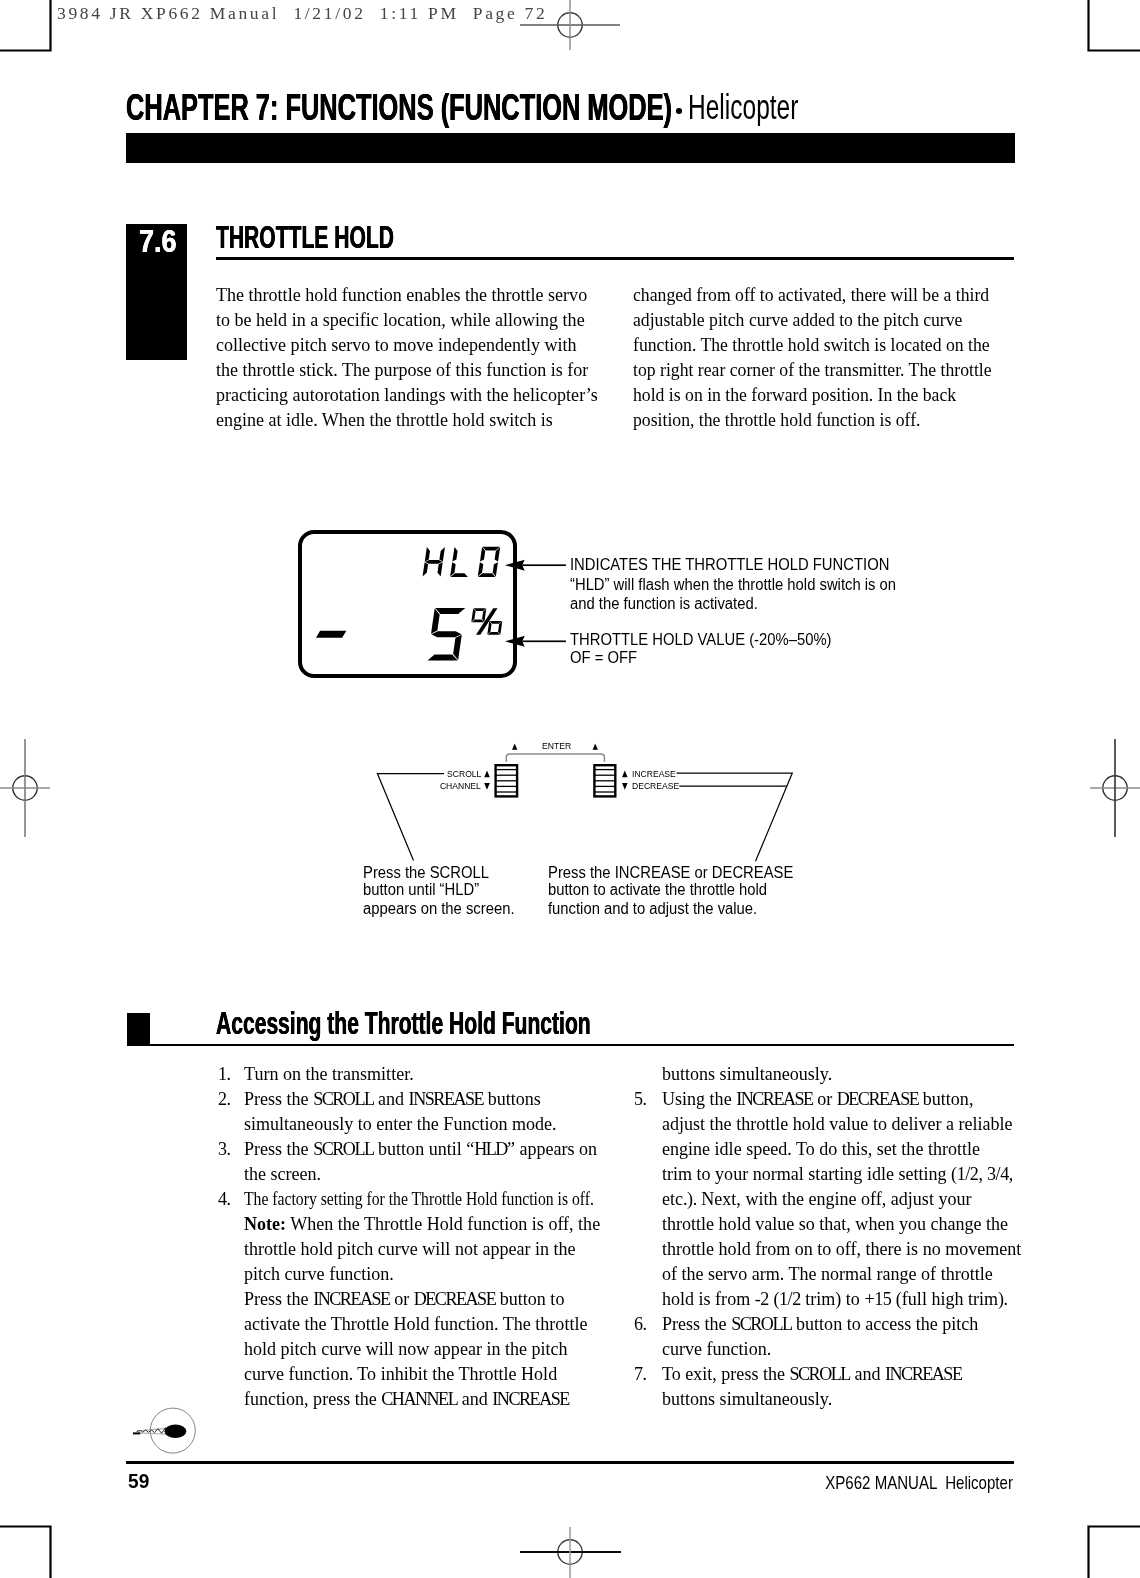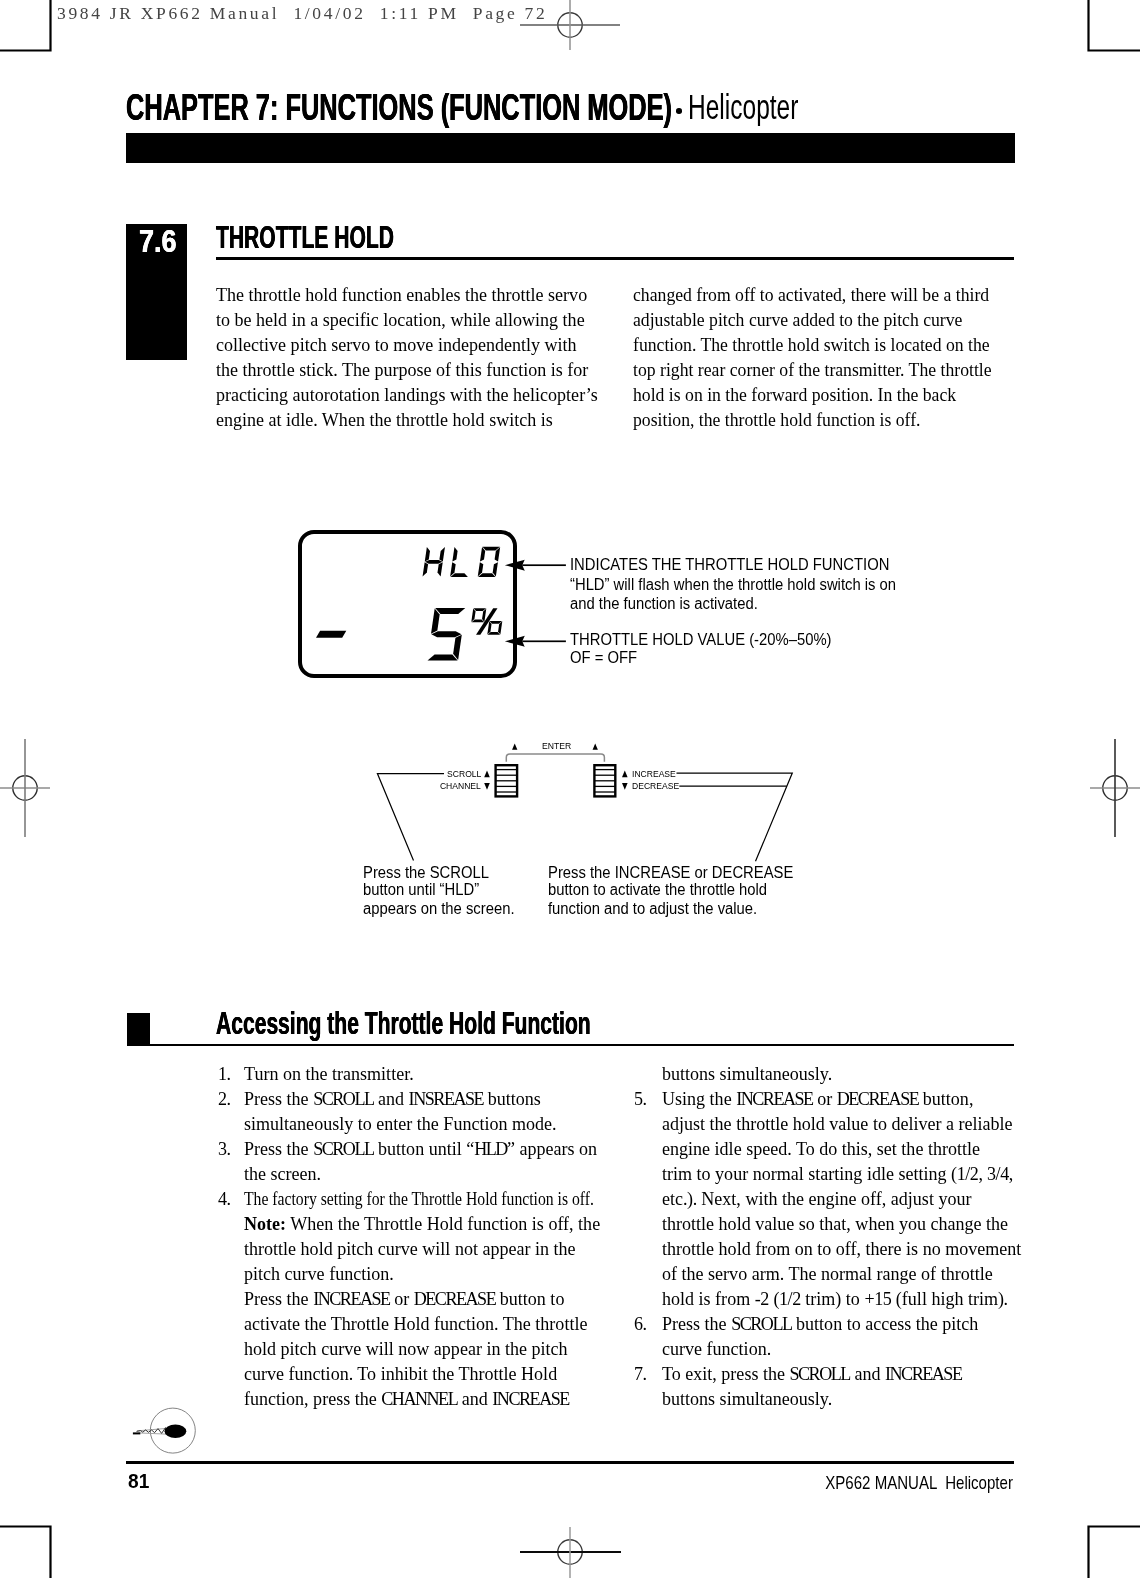--- a/index.html
+++ b/index.html
@@ -50,21 +50,21 @@
   <path d="M520 1552 H621" stroke="#0a0a0a" stroke-width="1.9"></path>
       <path d="M570 1527 V1580" stroke="#9a9a9a" stroke-width="1.5"></path>
   <circle cx="25" cy="788" r="12.2" stroke="#2f2f2f" stroke-width="1.4"></circle>
   <path d="M-2 788 H50" stroke="#8d8d8d" stroke-width="1.4"></path>
       <path d="M25 739 V837" stroke="#7c7c7c" stroke-width="1.6"></path>
   <circle cx="1115" cy="788" r="12.2" stroke="#2f2f2f" stroke-width="1.4"></circle>
   <path d="M1090 788 H1142" stroke="#8d8d8d" stroke-width="1.4"></path>
       <path d="M1115 739 V837" stroke="#3d3d3d" stroke-width="1.7"></path>
  </g>
 </svg>
-<div id="slug" style="top:5.45px">3984 JR XP662 Manual  1/04/02  1:11 PM  Page 72</div>
+<div id="slug" style="top:5.45px">3984 JR XP662 Manual  1/21/02  1:11 PM  Page 72</div>
 <div class="cx sansb" style="left:126px;top:88.79px;font-size:37.1px;line-height:37.1px;transform:scaleX(0.685);text-shadow:0.42px 0 0 #000,-0.42px 0 0 #000">CHAPTER 7: FUNCTIONS (FUNCTION MODE)</div>
 <div class="cx sansr" style="left:676.4px;top:108.3px;width:5.6px;height:5.6px;border-radius:50%;background:#000;font-size:0;line-height:0;color:transparent;overflow:hidden">·</div>
 <div class="cx sansr" style="left:688.3px;top:89.89px;font-size:35.8px;line-height:35.8px;transform:scaleX(0.685)">Helicopter</div>
 <div id="banner"></div>
 <div id="secnumbox"></div>
 <div class="cx sansb" style="left:138.8px;top:225.70px;font-size:31.3px;line-height:31.3px;transform:scaleX(0.863);color:#fff;text-shadow:0.35px 0 0 #fff,-0.35px 0 0 #fff">7.6</div>
 <div class="cx sansb" style="left:216px;top:221.85px;font-size:31px;line-height:31px;transform:scaleX(0.68);text-shadow:0.35px 0 0 #000,-0.35px 0 0 #000">THROTTLE HOLD</div>
 <div class="rule" style="left:216px;top:257.4px;width:798px;height:2.4px"></div>
 <div class="bodyline" style="left:216px;top:284.93px">The throttle hold function enables the throttle servo</div>
 <div class="bodyline" style="left:216px;top:309.85px">to be held in a specific location, while allowing the</div>
@@ -225,14 +225,14 @@
 <div class="bodyline" style="left:661.6px;top:1363.89px">To exit, press the <span class="uc">SCROLL</span> and <span class="uc">INCREASE</span></div>
 <div class="bodyline" style="left:661.6px;top:1388.92px">buttons simultaneously.</div>
 <svg style="position:absolute;left:0;top:0" width="1140" height="1578" viewBox="0 0 1140 1578">
  <circle cx="172.8" cy="1430.6" r="22.5" fill="none" stroke="#767676" stroke-width="0.9"></circle>
  <path d="M137.0 1430.9 L169.0 1428.2 M138.5 1432.9 L170.0 1434.3" fill="none" stroke="#9a9a9a" stroke-width="0.9"></path>
  <path d="M136.5 1431.4 L140.5 1430.6 L142.8 1432.2 L145.6 1429.9 L148.4 1432.3 L151.5 1430.0 L154.6 1432.6 L158.0 1428.6 L161.6 1433.4 L165.5 1427.6 L169.8 1434.4 L174.5 1427.0" fill="none" stroke="#2b2b2b" stroke-width="0.95"></path>
  <ellipse cx="175.4" cy="1431.2" rx="10.9" ry="6.8" fill="#000"></ellipse>
  <rect x="132.9" y="1432.4" width="7.4" height="2.0" fill="#000"></rect>
 </svg>
 <div class="rule" style="left:126px;top:1461.4px;width:888px;height:2.4px"></div>
-<div class="cx sansb" style="left:128.1px;top:1472.39px;font-size:19.5px;line-height:19.5px;transform:scaleX(0.98)">81</div>
+<div class="cx sansb" style="left:128.1px;top:1472.39px;font-size:19.5px;line-height:19.5px;transform:scaleX(0.98)">59</div>
 <div id="footright" style="top:1473.09px;font-size:19px;line-height:20.8px"><span><span>XP662 MANUAL</span><span>  </span><span>Helicopter</span></span></div>
 
 </body></html>

